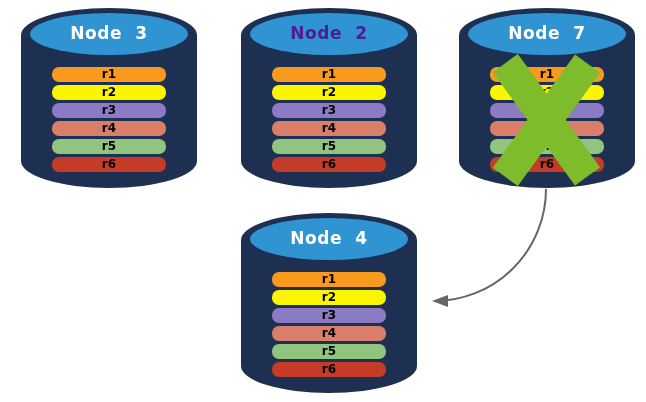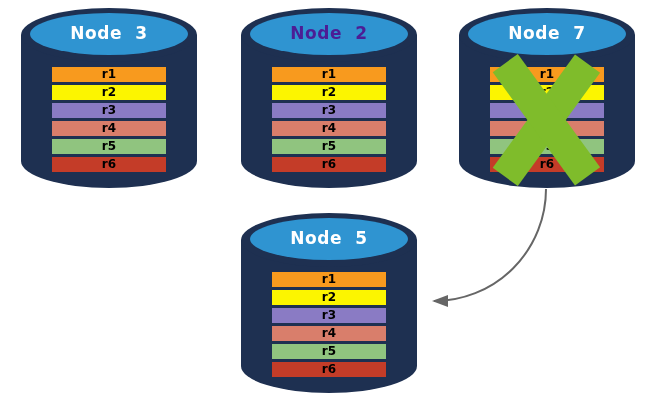--- a/index.html
+++ b/index.html
@@ -8,21 +8,21 @@
     position:relative;width:646px;height:402px;background:#ffffff;overflow:hidden;
   }
   .node{position:absolute;width:176px;height:180px;}
   .node svg.cyl{position:absolute;left:0;top:0;width:176px;height:180px;display:block;}
   .node-title{
     position:absolute;left:0;top:15px;width:100%;text-align:center;
     color:#ffffff;font-size:17px;font-weight:bold;word-spacing:7px;letter-spacing:0.5px;
   }
   .rows{position:absolute;left:31px;top:59px;width:114px;}
   .row{
-    height:15px;line-height:15px;margin-bottom:3px;border-radius:0;
+    height:15px;line-height:15px;margin-bottom:3px;border-radius:7px;
     text-align:center;color:#000000;font-size:12px;font-weight:bold;
   }
   .fail-x{position:absolute;left:0;top:0;width:176px;height:180px;pointer-events:none;}
   .arrow-layer{position:absolute;left:0;top:0;width:646px;height:402px;pointer-events:none;}
 </style>
 </head>
 <body>
 
 <div class="canvas">
 
@@ -82,21 +82,21 @@
       </g>
     </svg>
   </div>
 
   <div class="node" style="left:241px;top:213px;">
     <svg class="cyl" viewBox="0 0 176 180">
       <path d="M0,27 L0,153 A88,27 0 0 0 176,153 L176,27 Z" fill="#1E3051"></path>
       <ellipse cx="88" cy="27" rx="88" ry="27" fill="#1E3051"></ellipse>
       <ellipse cx="88" cy="26" rx="79" ry="21" fill="#2F94D1"></ellipse>
     </svg>
-    <div class="node-title" style="color: rgb(255, 255, 255);">Node 5</div>
+    <div class="node-title" style="color: rgb(255, 255, 255);">Node 4</div>
     <div class="rows">
         <div class="row" style="background: rgb(248, 154, 30);">r1</div>
         <div class="row" style="background: rgb(252, 245, 0);">r2</div>
         <div class="row" style="background: rgb(138, 123, 196);">r3</div>
         <div class="row" style="background: rgb(217, 126, 107);">r4</div>
         <div class="row" style="background: rgb(144, 196, 127);">r5</div>
         <div class="row" style="background: rgb(196, 60, 40);">r6</div>
       </div>
   </div>
 

